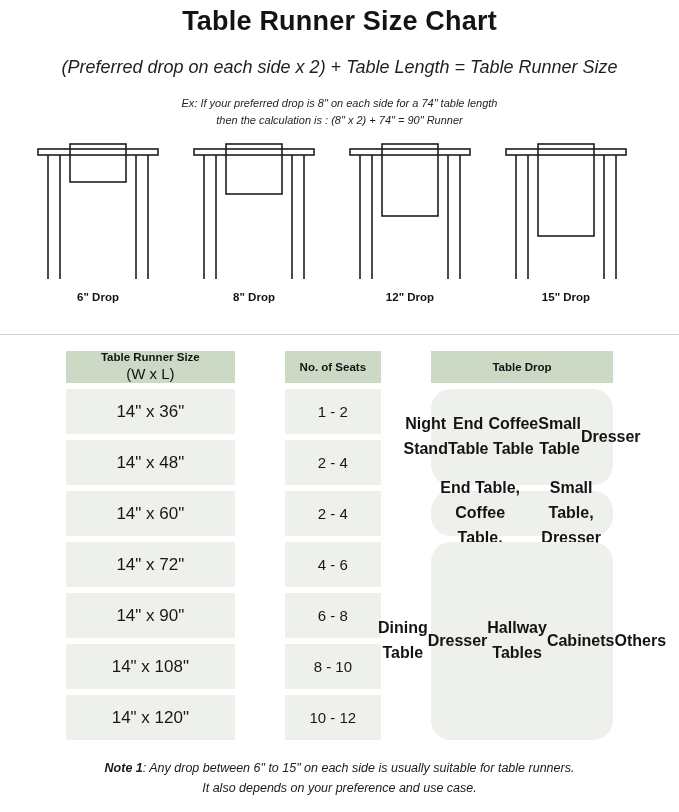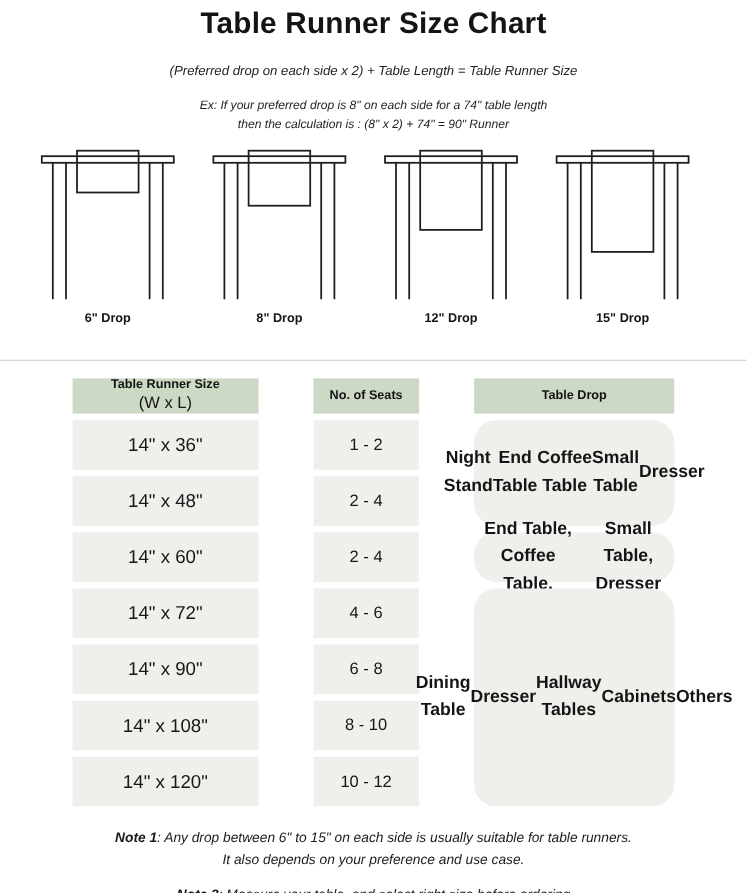--- a/index.html
+++ b/index.html
@@ -25,21 +25,21 @@
     text-align: center;
     font-size: 27px;
     font-weight: bold;
     letter-spacing: 0.2px;
     margin-top: 6px;
     color: #141414;
   }
   .formula {
     text-align: center;
     font-style: italic;
-    font-size: 12px;
+    font-size: 18px;
     margin-top: 20px;
     color: #1f1f1f;
   }
   .example {
     text-align: center;
     font-style: italic;
     font-size: 11px;
     margin-top: 17px;
     line-height: 1.55;
     color: #1f1f1f;

